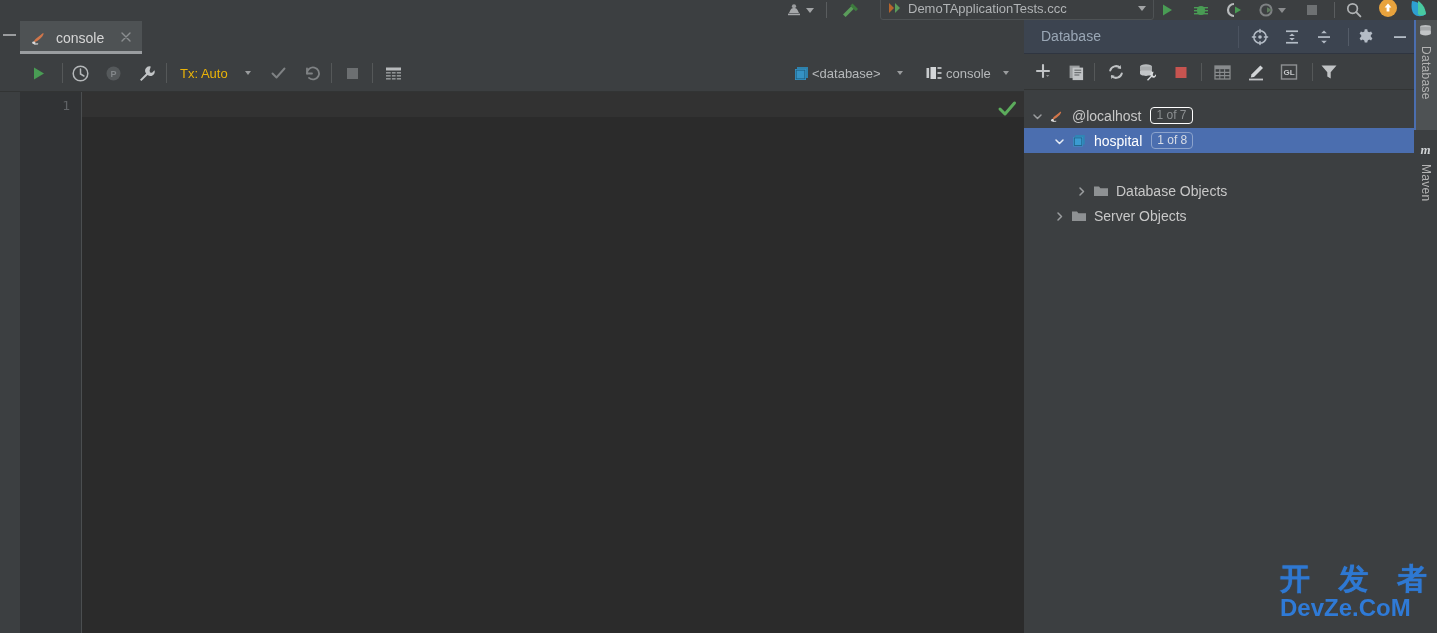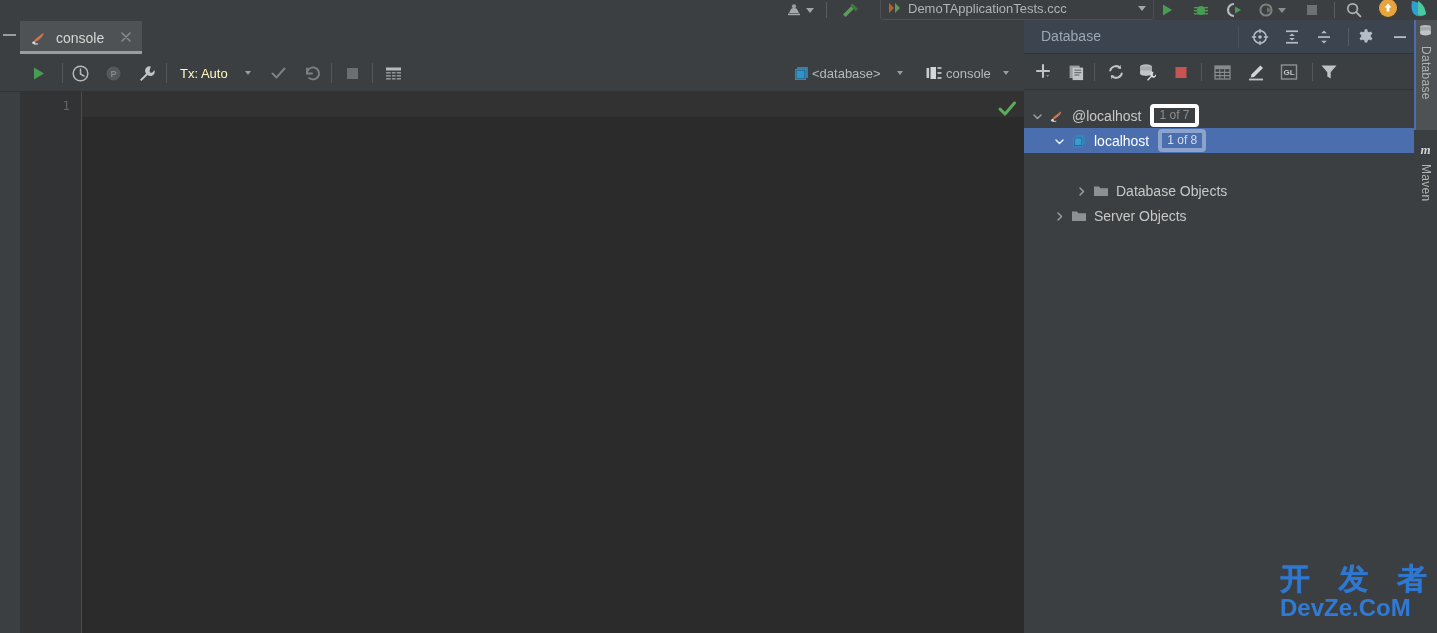--- a/index.html
+++ b/index.html
@@ -34,21 +34,21 @@
   }
   .tab .underline{position:absolute;left:0;bottom:0;width:122px;height:3px;background:#9a9da0;}
   .tab .tlabel{color:#d6d6d6;font-size:14px;margin-left:8px;}
   .tab .tclose{position:absolute;right:10px;top:10px;width:12px;height:12px;}
 
   
   .conbar{position:absolute;left:0;top:54px;width:1024px;height:38px;background:#3c3f41;}
   .conbar .btm{position:absolute;left:0;bottom:0;width:1024px;height:1px;background:#323434;}
   .tb-item{position:absolute;top:0;height:38px;display:flex;align-items:center;justify-content:center;}
   .tb-sep{position:absolute;top:9px;width:1px;height:20px;background:#555859;}
-  .txlabel{color:#fef9c3;font-size:13px;}
+  .txlabel{color:#eab308;font-size:13px;}
 
   
   .editor{position:absolute;left:0;top:92px;width:1024px;height:541px;background:#2b2b2b;}
   .gutter{position:absolute;left:0;top:0;width:82px;height:541px;background:#313335;}
   .gutter .num{position:absolute;right:12px;top:6px;color:#606366;font-size:13px;
         font-family:"DejaVu Sans Mono","Liberation Mono",monospace;}
   .gutter .vline{position:absolute;right:0;top:0;width:1px;height:541px;background:#4b4e50;}
   .codeline{position:absolute;left:82px;top:0;width:942px;height:25px;background:#323232;}
   .okmark{position:absolute;left:996px;top:98px;width:22px;height:22px;}
   .strip-left{position:absolute;left:0;top:92px;width:20px;height:541px;background:#3c3f41;}
@@ -66,21 +66,21 @@
   .dbicon{position:absolute;top:7px;width:22px;height:22px;display:flex;align-items:center;justify-content:center;}
   .dbsep{position:absolute;top:9px;width:1px;height:18px;background:#555859;}
 
   .dbtree{position:absolute;left:0;top:70px;width:390px;height:543px;background:#3c3f41;}
   .trow{position:absolute;left:0;width:390px;height:25px;display:flex;align-items:center;box-sizing:border-box;margin-top:13px;}
   .trow.sel{background:#4b6eaf;}
   .twist{width:11px;height:11px;margin-right:6px;flex:0 0 auto;}
   .ticon{width:16px;height:16px;margin-right:7px;flex:0 0 auto;display:flex;align-items:center;justify-content:center;}
   .tlabel{font-size:14px;color:#c8c8c8;white-space:nowrap;}
   .tbadge{
-    margin-left:9px;font-size:12px;color:#8c8f91;border:4px solid #ffffff;border-radius:4px;
+    margin-left:9px;font-size:12px;color:#8c8f91;border:1px solid #ffffff;border-radius:4px;
     padding:0 5px;line-height:15px;display:inline-block;
   }
   .trow.sel .tlabel{color:#ffffff;}
   .trow.sel .tbadge{color:#d8dde6;border-color:#8ca3cc;}
 
   
   .rstrip{position:absolute;left:1414px;top:20px;width:23px;height:613px;background:#3c3f41;}
   .rtab{position:absolute;left:0;width:23px;display:flex;flex-direction:column;align-items:center;
         justify-content:flex-start;padding-top:4px;box-sizing:border-box;}
   .rtab.active{background:#4e5254;}
@@ -444,21 +444,21 @@
               <path d="M2 4l3.5 3.5L9 4" stroke="#e6ecf5" stroke-width="1.5" fill="none" stroke-linecap="round" stroke-linejoin="round"></path>
             </svg>
         </span>
         <span class="ticon">
           <svg width="16" height="16" viewBox="0 0 16 16">
               <rect x="4.2" y="2" width="9.5" height="9.5" fill="#2f86b5"></rect>
               <rect x="2.3" y="3.9" width="9.5" height="9.5" fill="#3b9bd1"></rect>
               <rect x="3.3" y="4.9" width="7.5" height="7.5" fill="none" stroke="#1e5e80" stroke-width="0.8"></rect>
             </svg>
         </span>
-        <span class="tlabel">localhost</span>
+        <span class="tlabel">hospital</span>
         <span class="tbadge">1 of 8</span>
       </div>
 
 
       <div class="trow" style="top:100px;padding-left:30px;">
         <span class="twist">
           <svg width="11" height="11" viewBox="0 0 11 11">
               <path d="M4 2l3.5 3.5L4 9" stroke="#9a9d9f" stroke-width="1.5" fill="none" stroke-linecap="round" stroke-linejoin="round"></path>
             </svg>
         </span>

